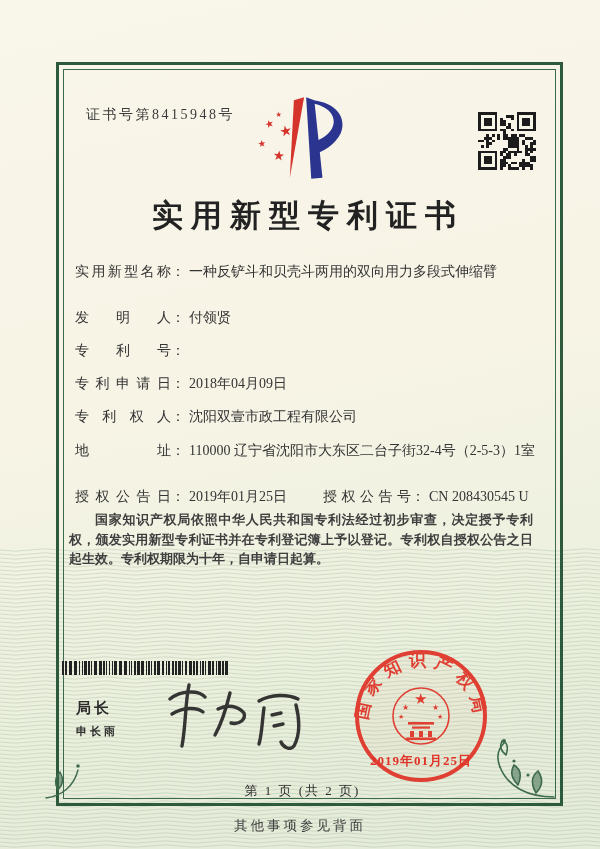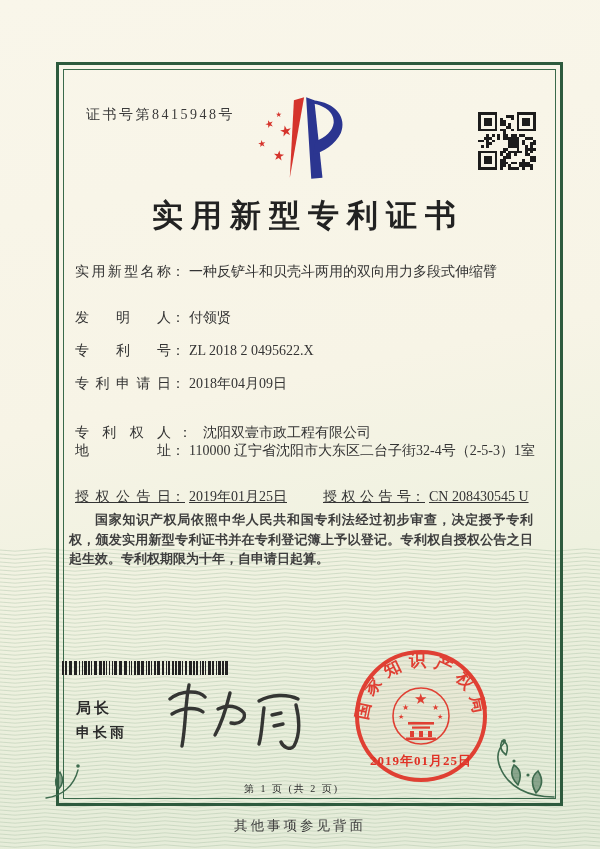--- a/index.html
+++ b/index.html
@@ -22,36 +22,36 @@
   }
   .fields{position:absolute;left:75px;top:0;width:468px;z-index:2;font-size:14px;color:#343434;}
   .frow{position:absolute;left:0;display:flex;align-items:center;line-height:20px;}
   .flabel{display:inline-block;width:96px;text-align:justify;text-align-last:justify;flex:0 0 96px;}
   .fcolon{flex:0 0 auto;margin-right:4px;}
   .fvalue{flex:0 1 auto;}
   .frow.name{top:262px;}  .frow.name .fvalue{font-weight:normal;}
   .frow.inventor{top:308px;}
   .frow.patno{top:341px;}
   .frow.filing{top:374px;}
-  .frow.patentee{top:423px;gap:7px;}
+  .frow.patentee{top:407px;}
   .frow.addr{top:440px;}  .frow.addr .fvalue{max-width:352px;line-height:21px;}
-  .frow.grant{top:487px;text-decoration:underline;}
+  .frow.grant{top:487px;}
   .grant2{display:flex;margin-left:36px;}
   .grant2 .flabel{width:88px;flex:0 0 88px;}
   .legal{position:absolute;left:69px;top:510px;width:464px;z-index:2;font-size:13px;line-height:19.5px;
          color:#3e3e3e;text-align:justify;font-weight:bold;}
   .legal p{margin:0 0 2px 0;text-indent:2em;}
   .barcode{position:absolute;left:62px;top:661px;width:170px;height:14px;z-index:2;}
   .sig-title{position:absolute;left:76px;top:699px;font-size:15px;font-weight:bold;letter-spacing:3px;color:#2c2c2c;z-index:2;}
-  .sig-name{position:absolute;left:76px;top:724px;font-size:14px;font-weight:bold;letter-spacing:3px;color:#2c2c2c;z-index:2;}
+  .sig-name{position:absolute;left:76px;top:724px;font-size:11px;font-weight:bold;letter-spacing:3px;color:#2c2c2c;z-index:2;}
   .sig-hand{position:absolute;left:158px;top:678px;width:170px;height:78px;z-index:2;}
   .seal{position:absolute;left:352px;top:648px;width:138px;height:138px;z-index:2;opacity:.92;}
   .seal-date{position:absolute;left:350px;top:752px;width:142px;text-align:center;color:#e03226;
              font-size:13px;font-weight:bold;letter-spacing:1px;z-index:3;}
-  .page-ind{position:absolute;left:41px;top:782px;width:501px;text-align:center;font-size:10px;
+  .page-ind{position:absolute;left:52px;top:782px;width:501px;text-align:center;font-size:13px;
             letter-spacing:2px;color:#2f2f2f;z-index:2;}
   .back-note{position:absolute;left:0;top:817px;width:100%;text-align:center;font-size:13.5px;
              letter-spacing:3px;color:#3d3d3d;z-index:2;}
   .orn-br{position:absolute;left:484px;top:715px;width:74px;height:86px;z-index:2;}
   .orn-bl{position:absolute;left:44px;top:752px;width:42px;height:50px;z-index:2;}
 </style>
 </head>
 <body>
 
 <div class="page">
@@ -244,21 +244,20 @@
         <span class="fvalue">一种反铲斗和贝壳斗两用的双向用力多段式伸缩臂</span>
     </div>
     <div class="frow inventor">
       <span class="flabel">发明人</span>
         <span class="fcolon">：</span>
         <span class="fvalue">付领贤</span>
     </div>
     <div class="frow patno">
       <span class="flabel">专利号</span>
         <span class="fcolon">：</span>
-        <span class="fvalue">ZL 2018 2 0495622.X</span>
     </div>
     <div class="frow filing">
       <span class="flabel">专利申请日</span>
         <span class="fcolon">：</span>
         <span class="fvalue">2018年04月09日</span>
     </div>
     <div class="frow patentee">
       <span class="flabel">专利权人</span>
         <span class="fcolon">：</span>
         <span class="fvalue">沈阳双壹市政工程有限公司</span>

